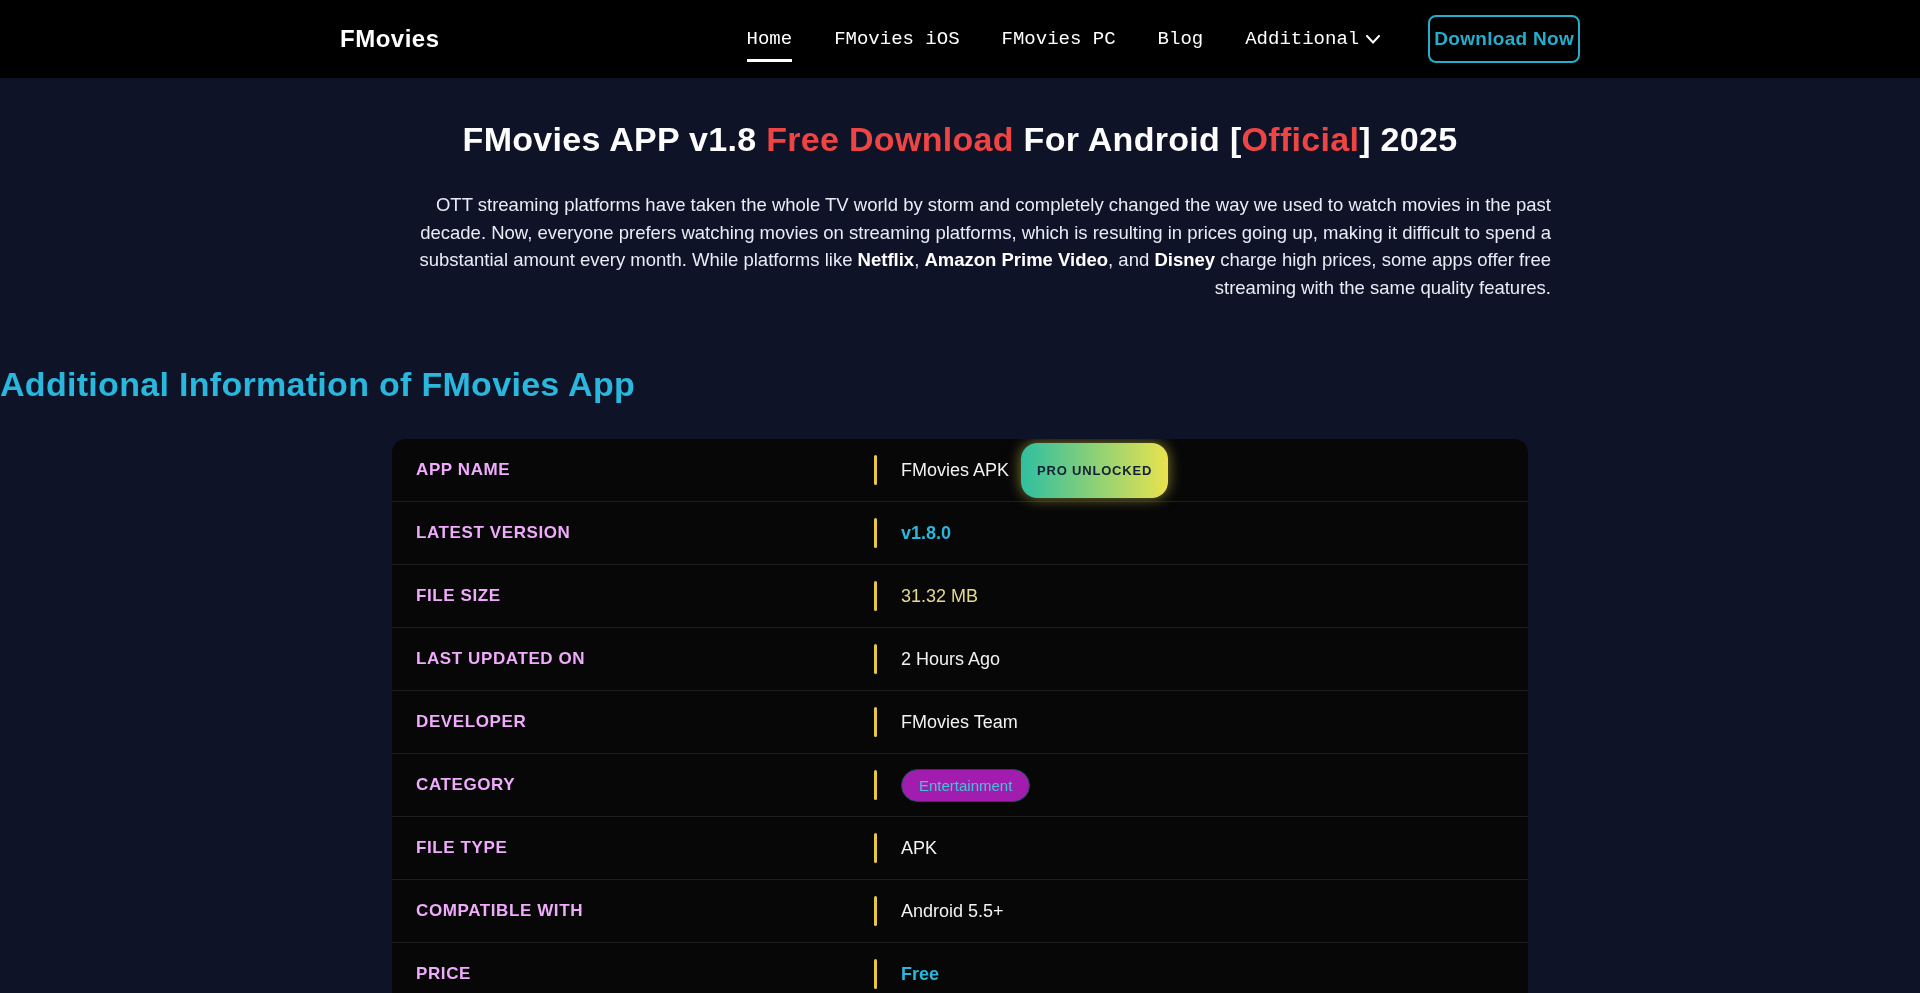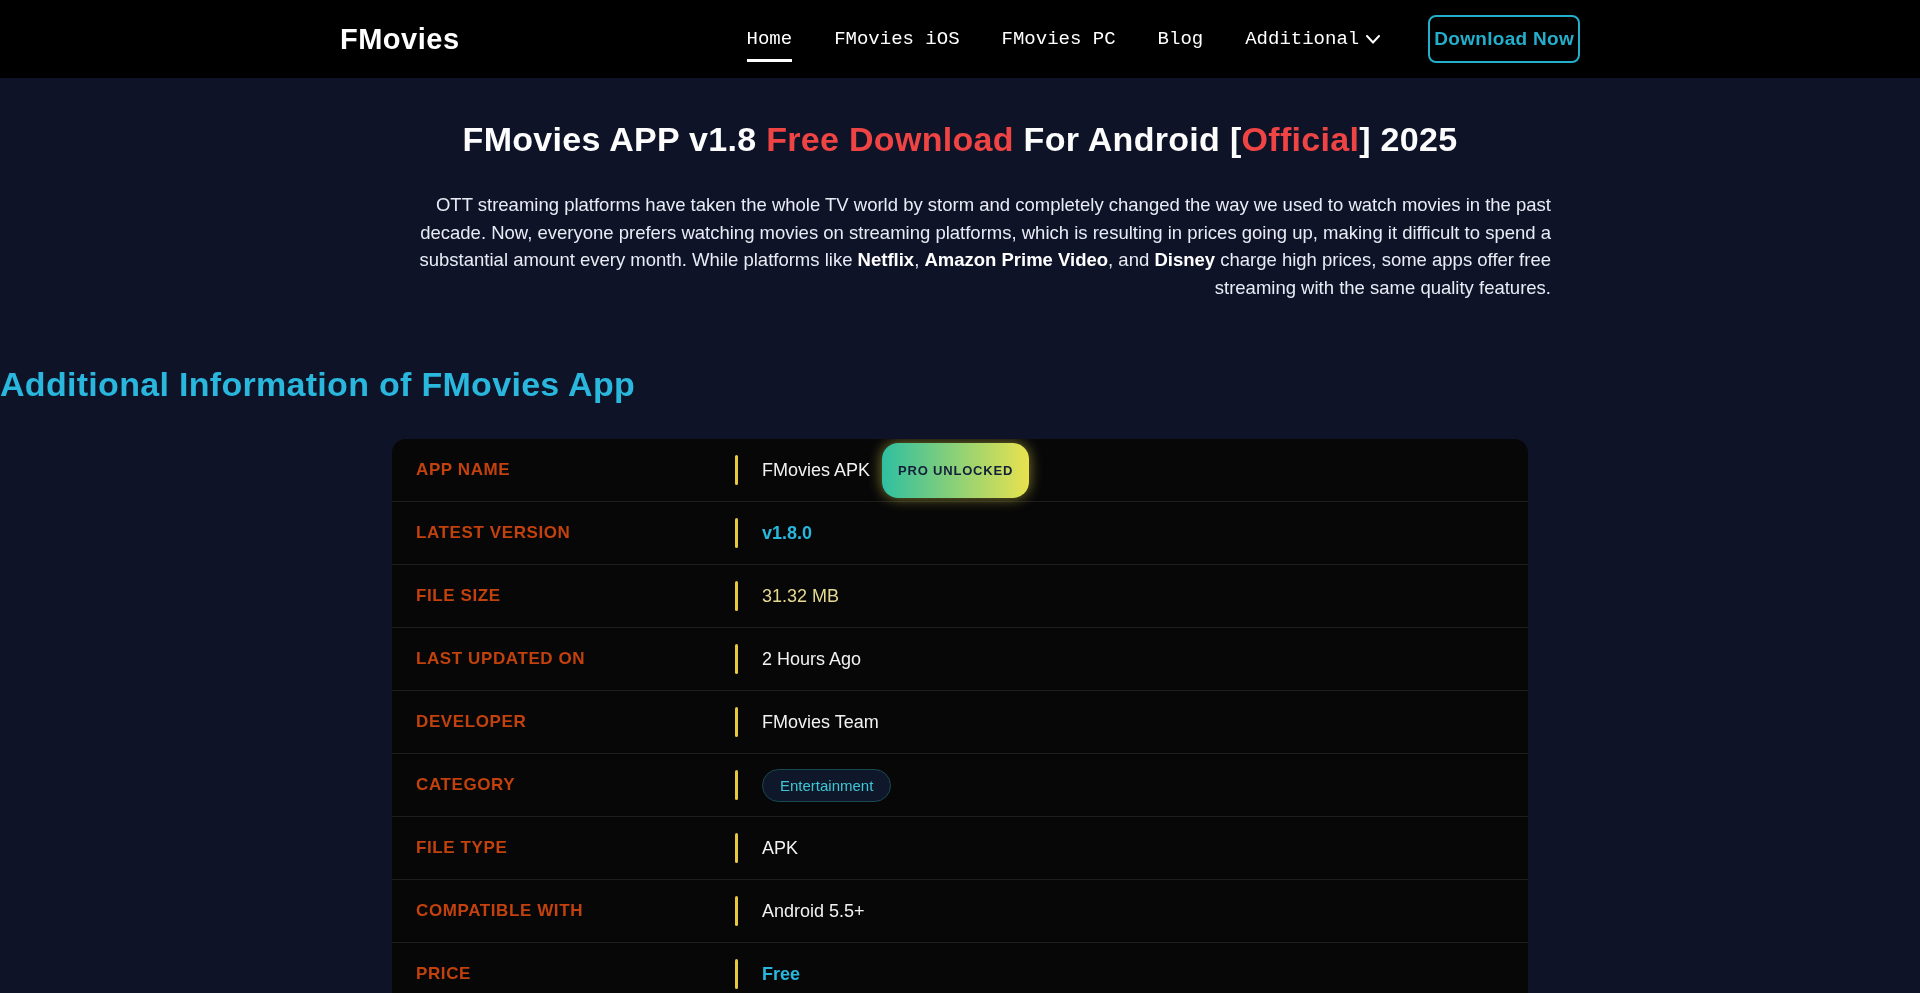--- a/index.html
+++ b/index.html
@@ -10,21 +10,21 @@
     color:#eef1f8;
   }
 
   
   .navbar {
     height:78px; background:#000;
     display:flex; align-items:center;
     padding:0 340px 0 340px;
   }
   .logo {
-    font-size:29px; font-weight:bold; color:#fff; letter-spacing:0.5px;
+    font-size:24px; font-weight:bold; color:#fff; letter-spacing:0.5px;
     cursor:pointer;
   }
   .nav-links {
     margin-left:auto; display:flex; align-items:center; gap:42px;font-family:Liberation Mono, monospace;
   }
   .nav-item {
     font-size:19px; color:#fff; cursor:pointer; position:relative;
     display:flex; align-items:center; gap:7px; white-space:nowrap;
   }
   .nav-item.active::after {
@@ -65,22 +65,22 @@
   .info-card {
     width:1136px; margin:35px auto 0 auto;
     background:#070708; border-radius:14px;
     overflow:hidden;
   }
   .info-row {
     display:flex; align-items:center; height:63px;
     border-bottom:1px solid #1e1e1e;
   }
   .info-label {
-    width:343px; padding-left:24px;
-    font-size:17px; font-weight:bold; color:#c2410c;
+    width:482px; padding-left:24px;
+    font-size:17px; font-weight:bold; color:#f0abfc;
     letter-spacing:0.6px; text-transform:uppercase;
   }
   .info-sep {
     width:3px; height:30px; background:#e8c83f; border-radius:2px;
     flex-shrink:0;
   }
   .info-value {
     padding-left:24px; font-size:18px; color:#f2f2f2;
     display:flex; align-items:center; gap:12px;
   }
@@ -88,21 +88,21 @@
   .val-paleyellow { color:#e5d88f; }
   .badge-pro {
     display:inline-block;
     background:linear-gradient(90deg,#2fbfa0 0%,#e9e24e 100%);
     color:#13203a; font-size:13px; font-weight:800; letter-spacing:0.8px;
     padding:20px 16px; border-radius:16px;
     box-shadow:0 0 14px rgba(233,226,78,0.55);
   }
   .pill-category {
     display:inline-block;
-    background:#0f172a; border:1px solid #174a52;
+    background:#a21caf; border:1px solid #174a52;
     color:#3fc6d4; font-size:15px;
     padding:7px 17px; border-radius:17px;
     cursor:pointer;
   }
 </style>
 </head>
 <body>
 
 <header class="navbar">
   <div class="logo">FMovies</div>

